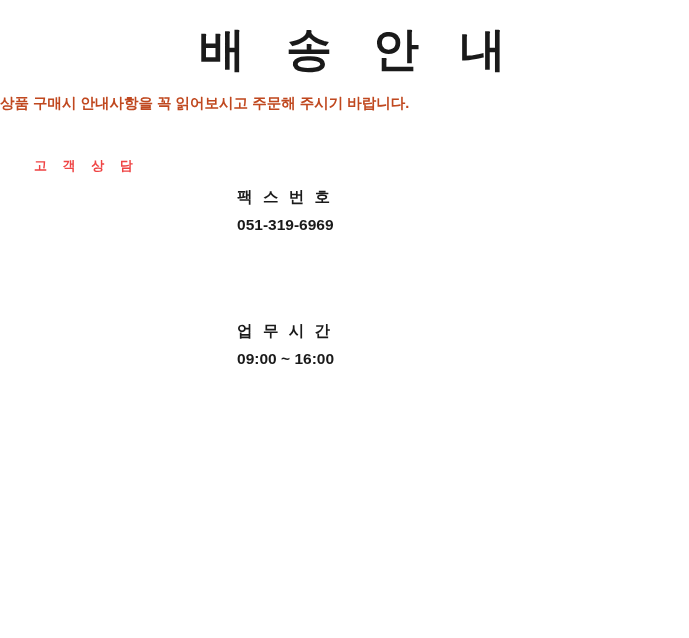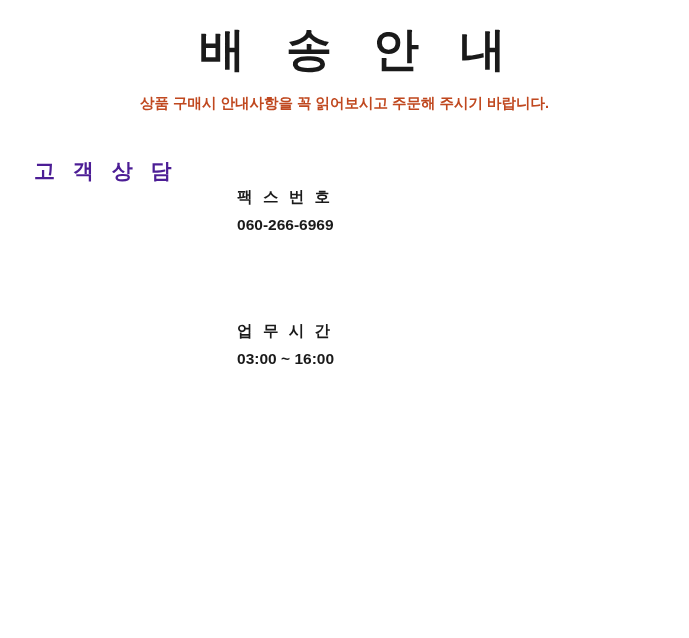--- a/index.html
+++ b/index.html
@@ -25,42 +25,42 @@
     text-align: center;
     font-size: 46px;
     font-weight: bold;
     letter-spacing: 14px;
     color: #1a1a1a;
     margin: 20px 0 0 0;
     padding-left: 30px;
     line-height: 1.3;
   }
   .subtitle {
-    text-align: center;
+    text-align: left;
     font-size: 14.5px;
     color: #c0481f;
     font-weight: bold;
     margin: 14px 0 0 0;
     letter-spacing: 0px;
   }
   .sections {
     margin-top: 36px;
     padding: 0 34px 0 34px;
   }
   .section {
     display: flex;
     align-items: flex-start;
     padding: 0 0 0 0;
   }
   .sec-label {
     width: 160px;
     flex: 0 0 160px;
-    font-size: 21px;
+    font-size: 13px;
     font-weight: bold;
-    color: #4c1d95;
+    color: #ef4444;
     letter-spacing: 6px;
     padding-top: 2px;
     white-space: nowrap;
   }
   .sec-body {
     flex: 1 1 auto;
     font-size: 15.5px;
     font-weight: bold;
     color: #1a1a1a;
     line-height: 28px;
@@ -88,26 +88,26 @@
 
   <p class="subtitle">상품 구매시 안내사항을 꼭 읽어보시고 주문해 주시기 바랍니다.</p>
 
   <div class="sections">
 
     <div class="section s-contact">
       <div class="sec-label">고 객 상 담</div>
       <div class="sec-body">
         <div class="row">
           <span class="lbl">팩 스 번 호</span>
-          <span>060-266-6969</span>
+          <span>051-319-6969</span>
         </div>
         <div class="gap"></div>
         <div class="row">
           <span class="lbl">업 무 시 간</span>
-          <span>03:00 ~ 16:00</span>
+          <span>09:00 ~ 16:00</span>
         </div>
         <div class="row">
           
           
         </div>
       </div>
     </div>
 
   </div>
 </div>

